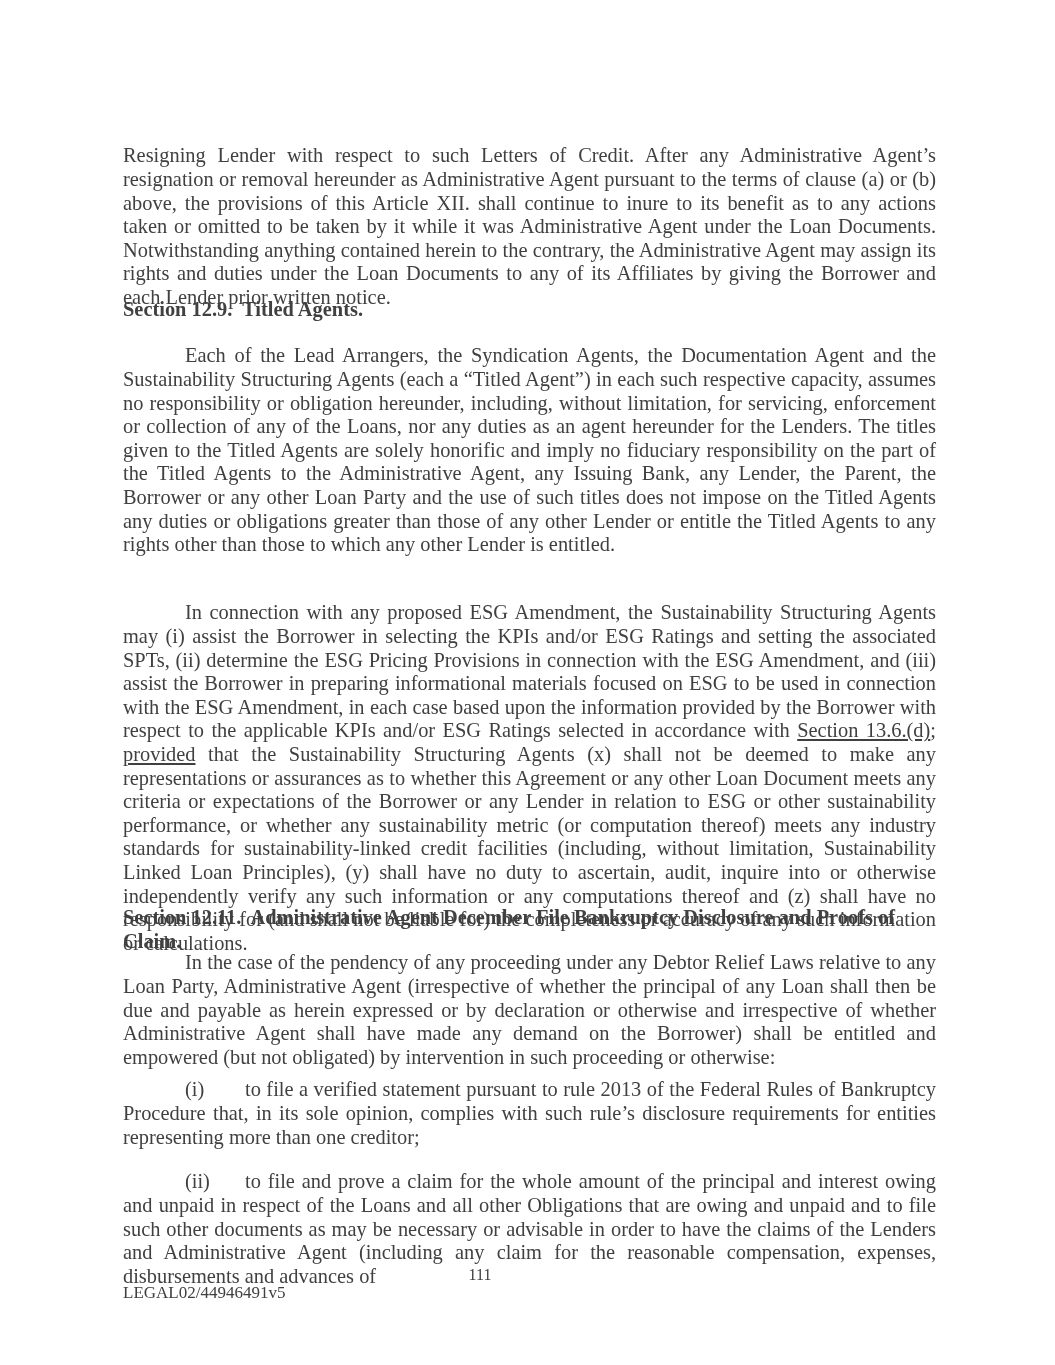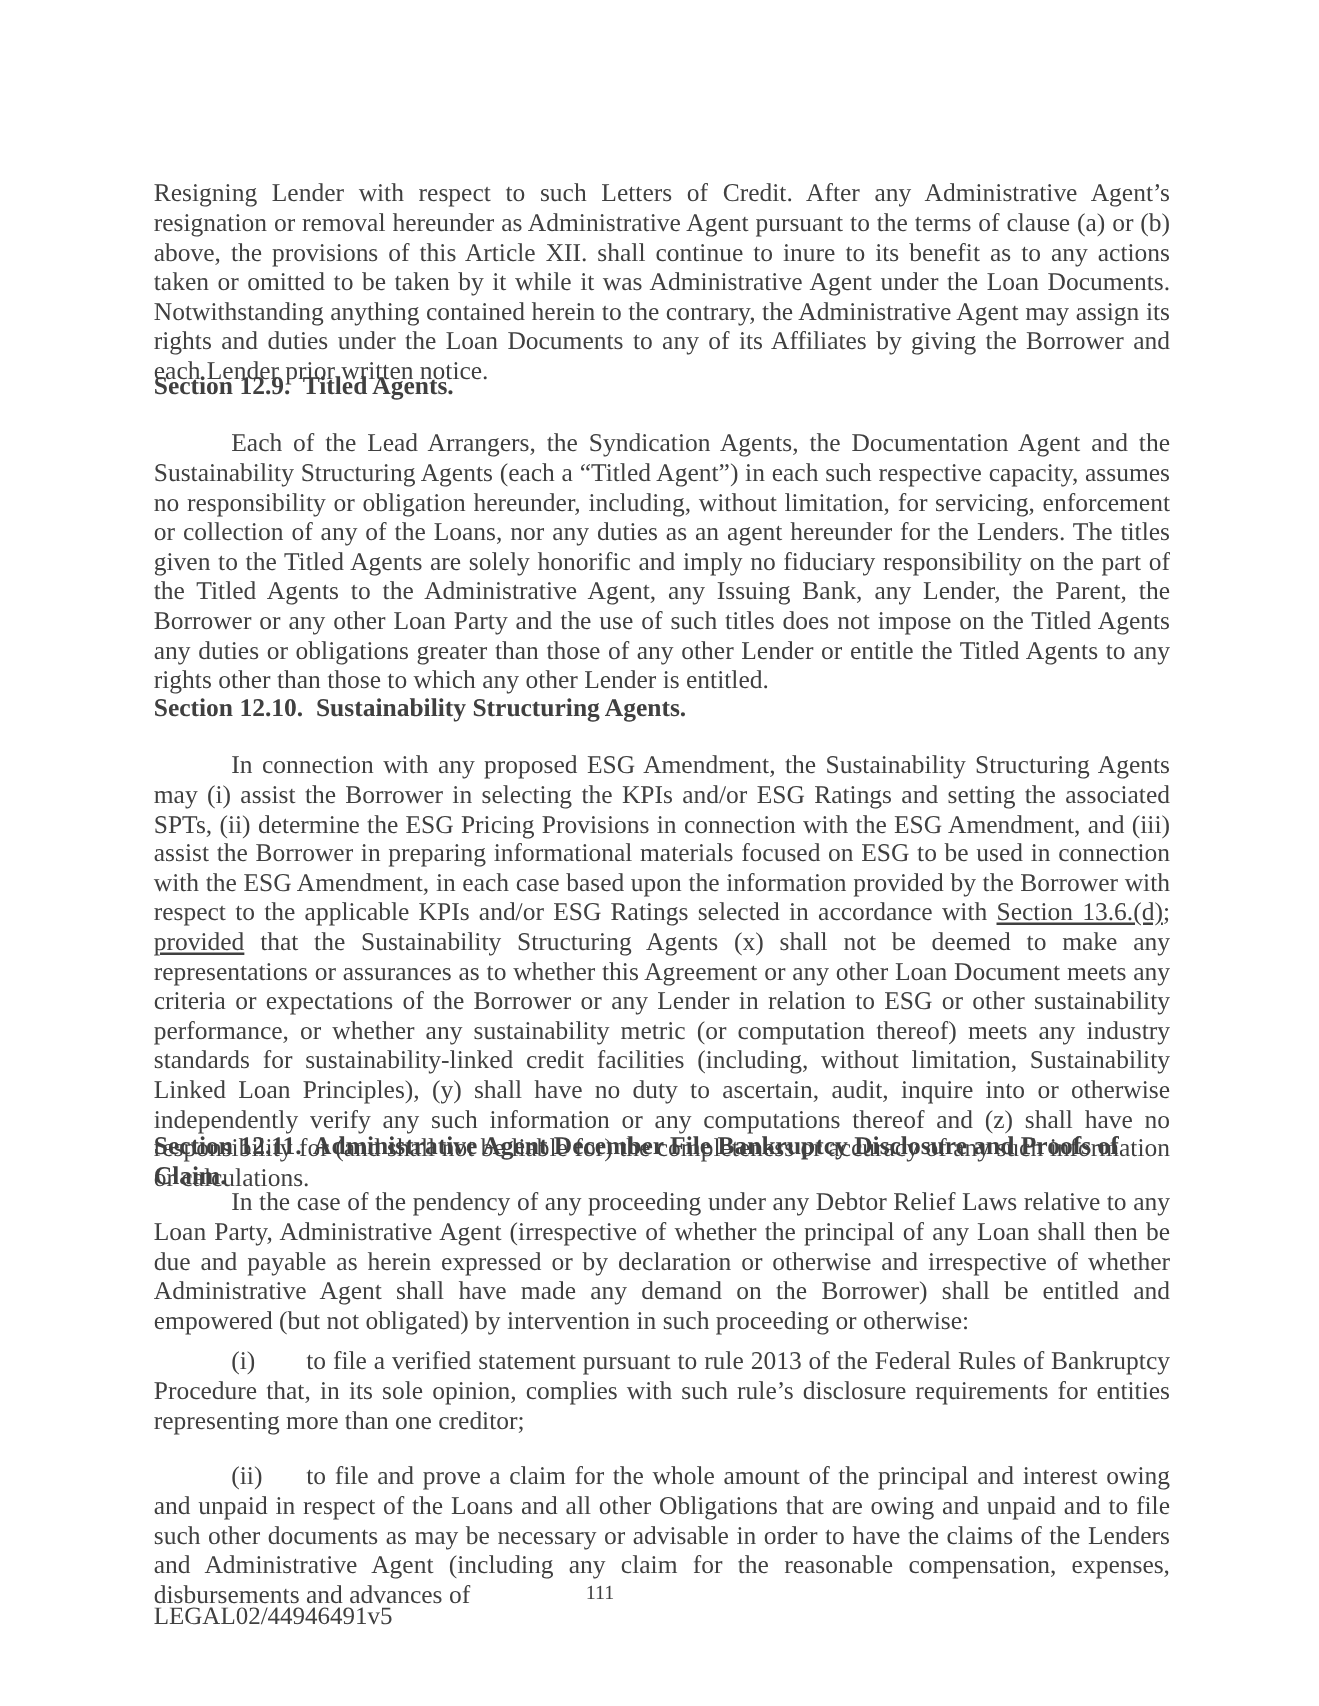--- a/index.html
+++ b/index.html
@@ -47,36 +47,35 @@
     left: 0;
     width: 960px;
     text-align: center;
     font-size: 16px;
     line-height: 18px;
   }
   .footer-doc-id {
     position: absolute;
     top: 1284px;
     left: 123px;
-    font-size: 20px;
+    font-size: 17px;
     line-height: 18px;
   }
 </style>
 </head>
 <body>
 
 <div class="page">
 
   <p class="doc-block b-p1">Resigning Lender with respect to such Letters of Credit.  After any Administrative Agent’s resignation or removal hereunder as Administrative Agent pursuant to the terms of clause (a) or (b) above, the provisions of this Article XII. shall continue to inure to its benefit as to any actions taken or omitted to be taken by it while it was Administrative Agent under the Loan Documents.  Notwithstanding anything contained herein to the contrary, the Administrative Agent may assign its rights and duties under the Loan Documents to any of its Affiliates by giving the Borrower and each Lender prior written notice.</p>
 
   <h2 class="doc-block heading b-h129">Section 12.9.  Titled Agents.</h2>
 
   <p class="doc-block indent b-p2">Each of the Lead Arrangers, the Syndication Agents, the Documentation Agent and the Sustainability Structuring Agents (each a “Titled Agent”) in each such respective capacity, assumes no responsibility or obligation hereunder, including, without limitation, for servicing, enforcement or collection of any of the Loans, nor any duties as an agent hereunder for the Lenders.  The titles given to the Titled Agents are solely honorific and imply no fiduciary responsibility on the part of the Titled Agents to the Administrative Agent, any Issuing Bank, any Lender, the Parent, the Borrower or any other Loan Party and the use of such titles does not impose on the Titled Agents any duties or obligations greater than those of any other Lender or entitle the Titled Agents to any rights other than those to which any other Lender is entitled.</p>
 
-  <h2 class="doc-block heading b-h1210">Section 12.10.  Sustainability Structuring Agents.</h2>
 
   <p class="doc-block indent b-p3"><span>In connection with any proposed ESG Amendment, the Sustainability Structuring Agents may (i) assist the Borrower in selecting the KPIs and/or ESG Ratings and setting the associated SPTs, (ii) determine the ESG Pricing Provisions in connection with the ESG Amendment, and (iii) assist the Borrower in preparing informational materials focused on ESG to be used in connection with the ESG Amendment, in each case based upon the information provided by the Borrower with respect to the applicable KPIs and/or ESG Ratings selected in accordance with </span><span class="u">Section 13.6.(d)</span><span>; </span><span class="u">provided</span><span> that the Sustainability Structuring Agents (x) shall not be deemed to make any representations or assurances as to whether this Agreement or any other Loan Document meets any criteria or expectations of the Borrower or any Lender in relation to ESG or other sustainability performance, or whether any sustainability metric (or computation thereof) meets any industry standards for sustainability-linked credit facilities (including, without limitation, Sustainability Linked Loan Principles), (y) shall have no duty to ascertain, audit, inquire into or otherwise independently verify any such information or any computations thereof and (z) shall have no responsibility for (and shall not be liable for) the completeness or accuracy of any such information or calculations.</span></p>
 
   <h2 class="doc-block heading b-h1211">Section 12.11.  Administrative Agent December File Bankruptcy Disclosure and Proofs of Claim.</h2>
 
   <p class="doc-block indent b-p4">In the case of the pendency of any proceeding under any Debtor Relief Laws relative to any Loan Party, Administrative Agent (irrespective of whether the principal of any Loan shall then be due and payable as herein expressed or by declaration or otherwise and irrespective of whether Administrative Agent shall have made any demand on the Borrower) shall be entitled and empowered (but not obligated) by intervention in such proceeding or otherwise:</p>
 
   <p class="doc-block indent b-i1"><span class="item-num">(i)</span><span>to file a verified statement pursuant to rule 2013 of the Federal Rules of Bankruptcy Procedure that, in its sole opinion, complies with such rule’s disclosure requirements for entities representing more than one creditor;</span></p>
 
   <p class="doc-block indent b-i2"><span class="item-num">(ii)</span><span>to file and prove a claim for the whole amount of the principal and interest owing and unpaid in respect of the Loans and all other Obligations that are owing and unpaid and to file such other documents as may be necessary or advisable in order to have the claims of the Lenders and Administrative Agent (including any claim for the reasonable compensation, expenses, disbursements and advances of</span></p>

